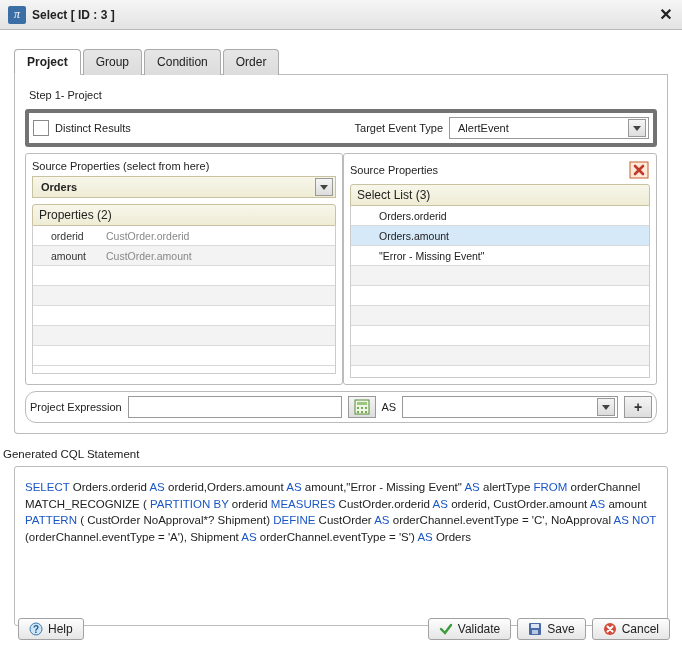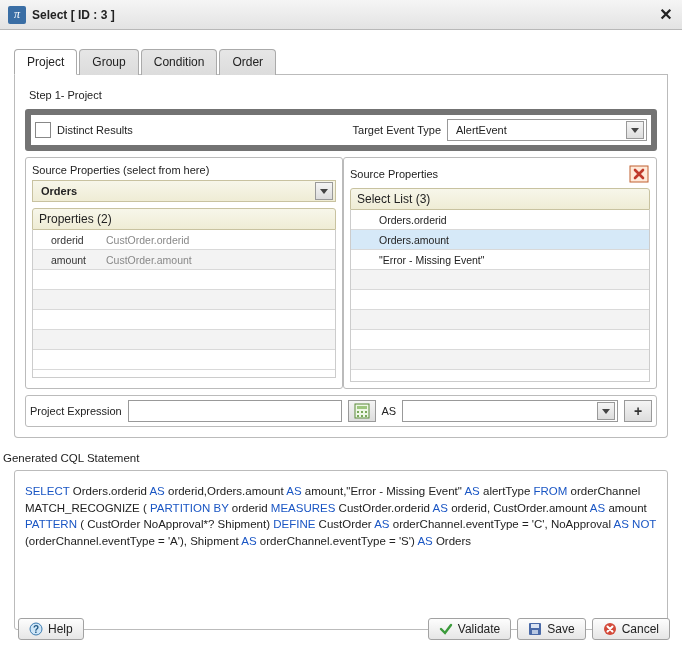--- a/index.html
+++ b/index.html
@@ -4,24 +4,24 @@
 <style>
 * { box-sizing: border-box; margin: 0; padding: 0; font-family: Arial, sans-serif; }
 body { background: #fff; width: 682px; height: 648px; font-size: 11px; color: #222; }
 .titlebar { background: linear-gradient(#f5f5f5,#e3e3e3); border-bottom: 1px solid #b8b8b8; height: 30px; display: flex; align-items: center; padding: 0 8px; }
 .titlebar .t-icon { width: 18px; height: 18px; background: #3a6ea5; color: #fff; display: inline-flex; align-items: center; justify-content: center; font-size: 12px; font-style: italic; font-family: Georgia, serif; border-radius: 2px; margin-right: 6px; }
 .titlebar .t-text { font-weight: bold; flex: 1; font-size: 12px; }
 .titlebar .t-close { font-size: 16px; font-weight: bold; cursor: pointer; width: 16px; text-align: center; }
 .content { padding: 0 14px; }
 .tabs { margin-top: 18px; display: flex; border-bottom: 1px solid #bbb; }
 .tab { background: linear-gradient(#e6e6e6,#dcdcdc); border: 1px solid #aaa; border-bottom: none; padding: 5px 12px; font-size: 12px; cursor: pointer; margin-right: 2px; border-radius: 4px 4px 0 0; position: relative; top: 1px; }
-.tab.active { background: #fff; border-bottom: 1px solid #fff; font-weight: normal; }
+.tab.active { background: #fff; border-bottom: 1px solid #fff; font-weight: bold; }
 .tabpane { border: 1px solid #bbb; border-top: none; padding: 10px; font-size: 11px; border-radius: 0 0 4px 4px; }
 .step-label { margin: 4px 0 8px 4px; color: #222; }
-.toprow { display: flex; align-items: center; gap: 6px; border: 6px solid #737373; padding: 4px; border-radius: 3px; }
+.toprow { display: flex; align-items: center; gap: 6px; border: 4px solid #737373; padding: 4px; border-radius: 3px; }
 .chk { width: 16px; height: 16px; border: 1px solid #888; background: #fff; display: inline-block; }
 .target-label { margin-left: auto; color: #222; }
 .dd { border: 1px solid #999; height: 22px; display: flex; align-items: center; padding: 0 2px 0 8px; background: #fff; }
 .dd .dd-btn { width: 18px; height: 18px; border: 1px solid #999; background: linear-gradient(#f5f5f5,#ddd); margin-left: auto; display: flex; align-items: center; justify-content: center; }
 .tri { width: 0; height: 0; border-left: 4px solid transparent; border-right: 4px solid transparent; border-top: 5px solid #444; display: inline-block; }
 .twocol { display: flex; gap: 0; margin-top: 6px; }
 .col { border: 1px solid #bbb; border-radius: 3px; padding: 6px; display: flex; flex-direction: column; }
 .col.left { flex: 1; }
 .col.right { width: 314px; }
 .col-head { color: #222; margin-bottom: 4px; display: flex; align-items: center; }
@@ -30,21 +30,21 @@
 .dd.full { width: 100%; background: linear-gradient(#f7f6ea,#efecd5); border-color:#c8c2a0; font-weight: bold; }
 .panel-hd { background: linear-gradient(#f7f6ea,#efecd5); border: 1px solid #c8c2a0; border-radius: 3px 3px 0 0; padding: 3px 6px; font-size: 12px; margin-top: 6px; }
 .gridbox { border: 1px solid #ccc; border-top: none; height: 148px; overflow: hidden; }
 .grid-row { display: flex; border-bottom: 1px solid #d9d9d9; height: 20px; align-items: center; padding-left: 18px; font-size: 10.5px; }
 .grid-row:nth-child(odd) { background: #fff; }
 .grid-row:nth-child(even) { background: #f3f3f3; }
 .grid-row.selected { background: #d6e9f8; }
 .cell-a { width: 55px; color: #333; }
 .cell-b { color: #888; }
 .list-row { border-bottom: 1px solid #d9d9d9; height: 20px; display: flex; align-items: center; padding-left: 28px; font-size: 10.5px; }
-.projexp { display: flex; gap: 6px; margin-top: 6px; align-items: center; border: 1px solid #bbb; padding: 4px; border-radius: 3px; }
+.projexp { display: flex; gap: 6px; margin-top: 6px; align-items: center; border: 1px solid #bbb; padding: 4px; border-radius: 11px; }
 .inpt { border: 1px solid #999; height: 22px; flex: 1; background: #fff; padding: 0 4px; }
 .sqbtn { width: 28px; height: 22px; border: 1px solid #999; background: linear-gradient(#f5f5f5,#ddd); display: flex; align-items: center; justify-content: center; cursor: pointer; }
 .gen-cql { margin: 14px 14px 0 3px; font-size: 11.5px; color: #222; }
 .cql-box { margin: 6px 14px 0 14px; border: 1px solid #bbb; border-radius: 3px; padding: 12px 10px; font-size: 11.5px; line-height: 1.45; height: 160px; }
 .blue { color: #1a56c4; }
 .footer { position: absolute; bottom: 8px; left: 12px; right: 12px; display: flex; align-items: center; }
 .btn { border: 1px solid #a2a2a2; background: linear-gradient(#fdfdfd,#e6e6e6); padding: 3px 10px; border-radius: 3px; font-size: 12px; display: inline-flex; align-items: center; gap: 5px; cursor: pointer; }
 .btn .bicon { width: 14px; height: 14px; display: inline-flex; align-items: center; justify-content: center; }
 .footer .spacer { flex: 1; }
 .footer .btn { margin-left: 6px; }

